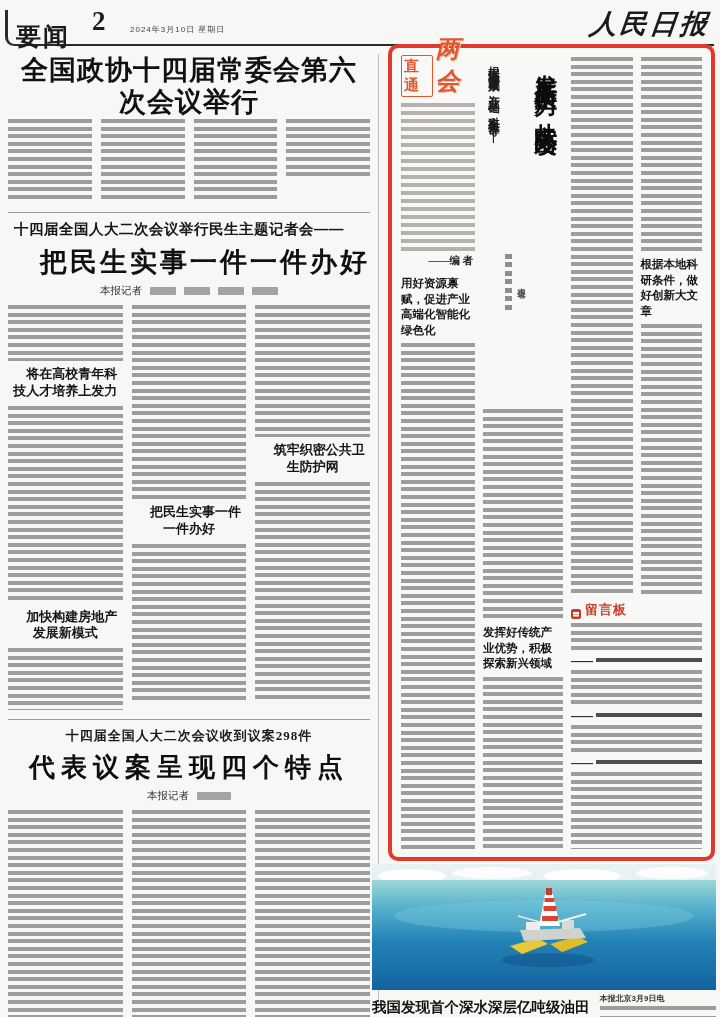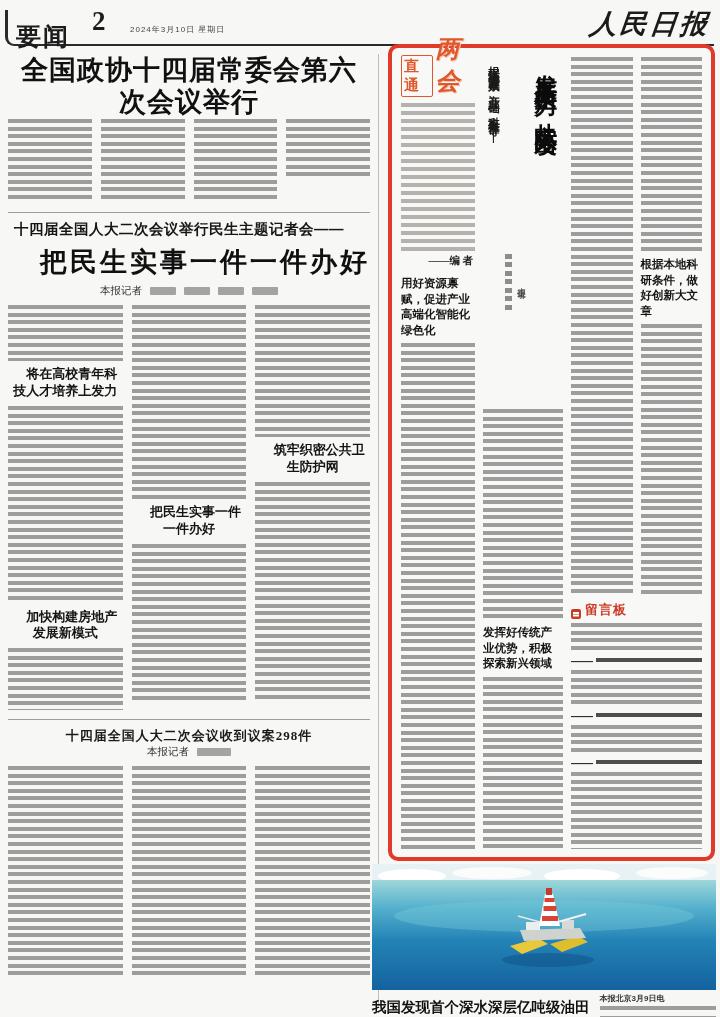--- a/index.html
+++ b/index.html
@@ -148,20 +148,21 @@
           <div class="subhead">筑牢织密公共卫生防护网</div>
           <div class="greek" style="height:220px"></div>
         </div>
       </div>
     </div>
 
     <div class="divider"></div>
 
     <div>
       <div class="kicker-c">十四届全国人大二次会议收到议案298件</div>
+      <div class="headline-c">代表议案呈现四个特点</div>
       <div class="byline">
         <span class="pfx">本报记者</span>
         <span class="name-bar" style="width:34px"></span>
       </div>
       <div class="cols">
         <div class="col greek" style="height:212px"></div>
         <div class="col greek" style="height:212px"></div>
         <div class="col greek" style="height:212px"></div>
       </div>
     </div>

